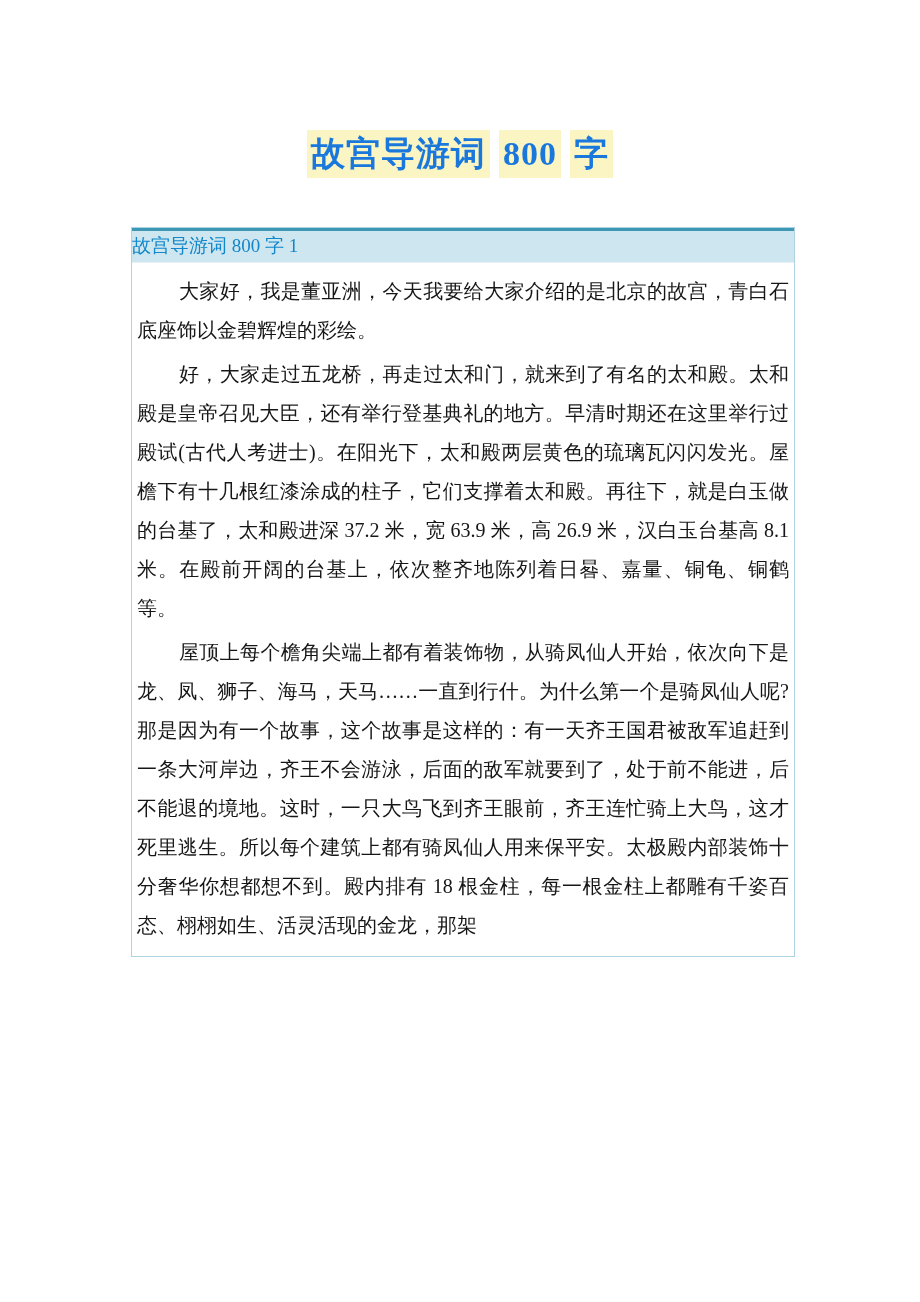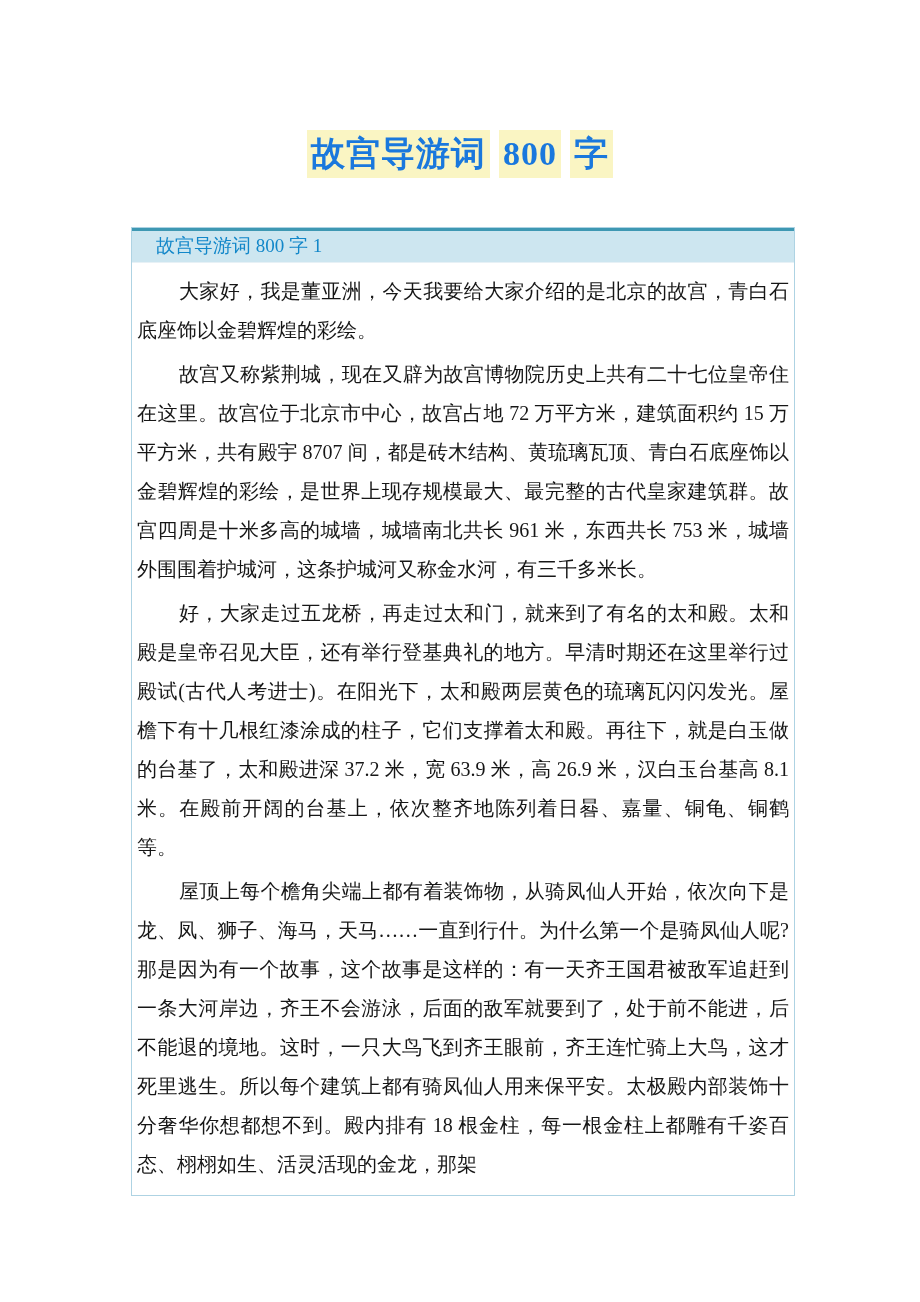--- a/index.html
+++ b/index.html
@@ -48,21 +48,21 @@
     background: #ffffff;
   }
   .section-heading {
     box-sizing: border-box;
     border-top: 3px solid #3e98b3;
     border-bottom: 1px solid #e7f1f6;
     background: #cde6f0;
     color: #1287c9;
     font-size: 19px;
     line-height: 26px;
-    padding: 2px 8px 3px 24px;
+    padding: 2px 8px 3px 0;
   }
   .section-body {
     padding: 9px 5px 11px 5px;
     color: #161616;
     font-size: 20px;
     line-height: 39px;
     text-align: justify;
   }
   .section-body p {
     margin: 0;
@@ -76,19 +76,18 @@
 <body>
 
 <div class="page">
 
   <h1 class="doc-title"><span class="hl">故宫导游词</span><span class="hl">800</span><span class="hl">字</span></h1>
 
   <div class="content-box">
     <div class="section-heading">故宫导游词 800 字 1</div>
     <div class="section-body">
       <p>大家好，我是董亚洲，今天我要给大家介绍的是北京的故宫，青白石底座饰以金碧辉煌的彩绘。</p>
-      <p>故宫又称紫荆城，现在又辟为故宫博物院历史上共有二十七位皇帝住在这里。故宫位于北京市中心，故宫占地 72 万平方米，建筑面积约 15 万平方米，共有殿宇 8707 间，都是砖木结构、黄琉璃瓦顶、青白石底座饰以金碧辉煌的彩绘，是世界上现存规模最大、最完整的古代皇家建筑群。故宫四周是十米多高的城墙，城墙南北共长 961 米，东西共长 753 米，城墙外围围着护城河，这条护城河又称金水河，有三千多米长。</p>
       <p>好，大家走过五龙桥，再走过太和门，就来到了有名的太和殿。太和殿是皇帝召见大臣，还有举行登基典礼的地方。早清时期还在这里举行过殿试(古代人考进士)。在阳光下，太和殿两层黄色的琉璃瓦闪闪发光。屋檐下有十几根红漆涂成的柱子，它们支撑着太和殿。再往下，就是白玉做的台基了，太和殿进深 37.2 米，宽 63.9 米，高 26.9 米，汉白玉台基高 8.1 米。在殿前开阔的台基上，依次整齐地陈列着日晷、嘉量、铜龟、铜鹤等。</p>
       <p>屋顶上每个檐角尖端上都有着装饰物，从骑凤仙人开始，依次向下是龙、凤、狮子、海马，天马……一直到行什。为什么第一个是骑凤仙人呢?那是因为有一个故事，这个故事是这样的：有一天齐王国君被敌军追赶到一条大河岸边，齐王不会游泳，后面的敌军就要到了，处于前不能进，后不能退的境地。这时，一只大鸟飞到齐王眼前，齐王连忙骑上大鸟，这才死里逃生。所以每个建筑上都有骑凤仙人用来保平安。太极殿内部装饰十分奢华你想都想不到。殿内排有 18 根金柱，每一根金柱上都雕有千姿百态、栩栩如生、活灵活现的金龙，那架</p>
     </div>
   </div>
 
 </div>
 
 </body></html>

